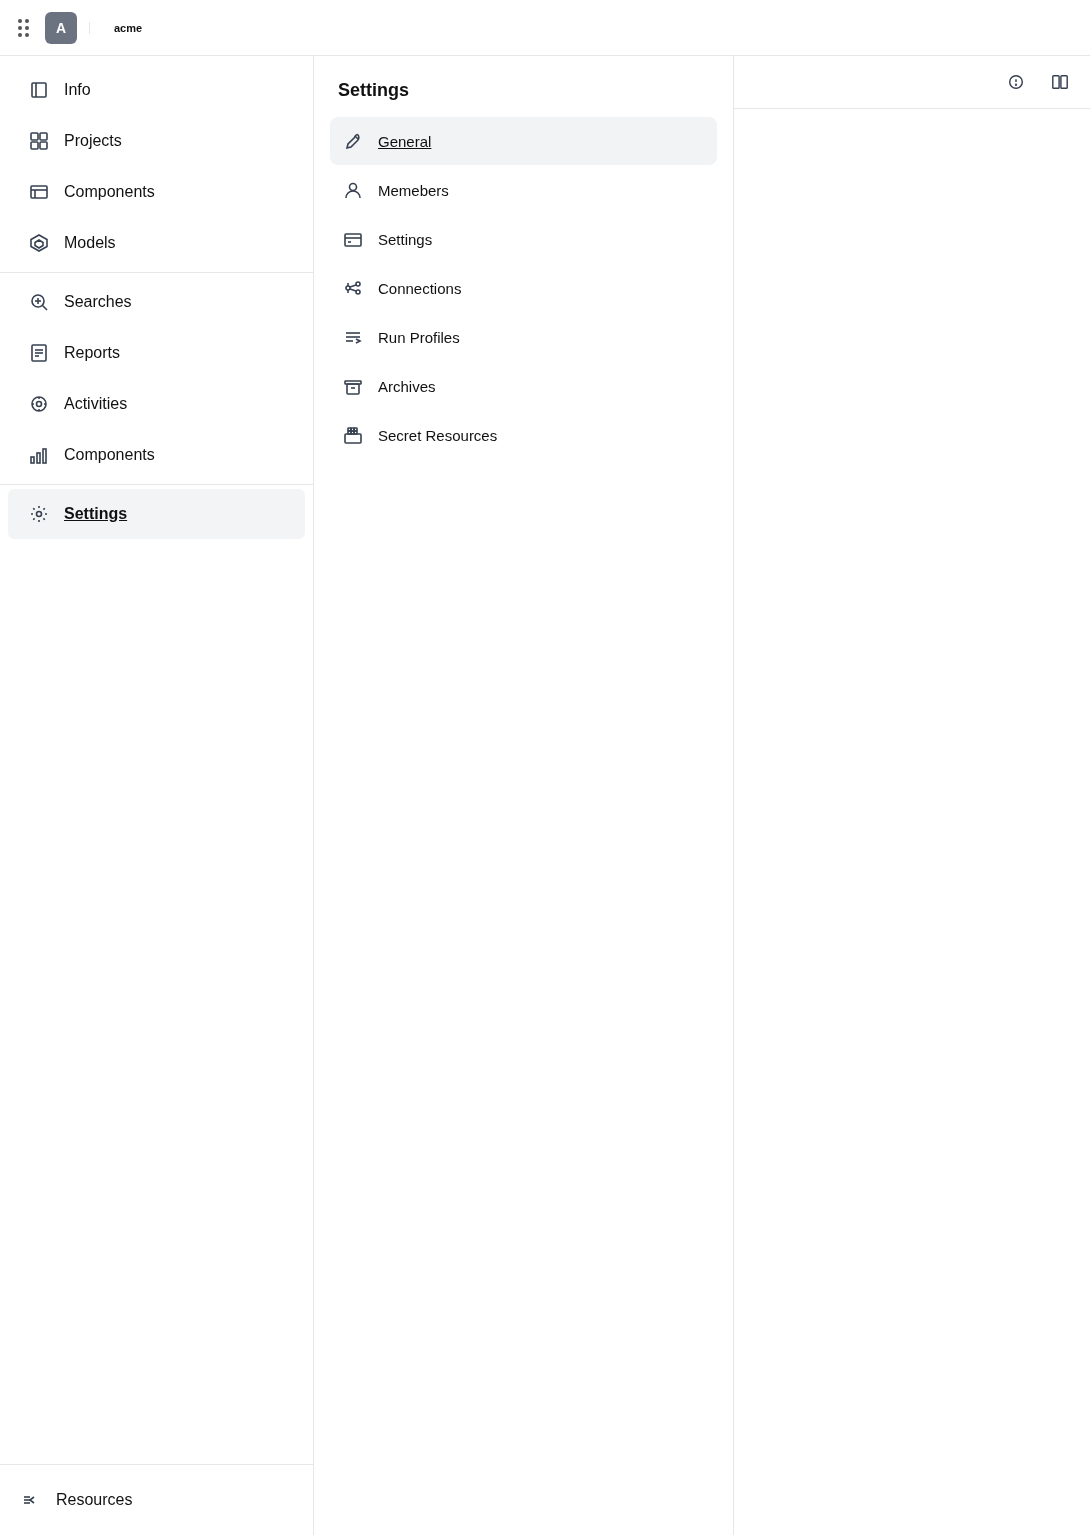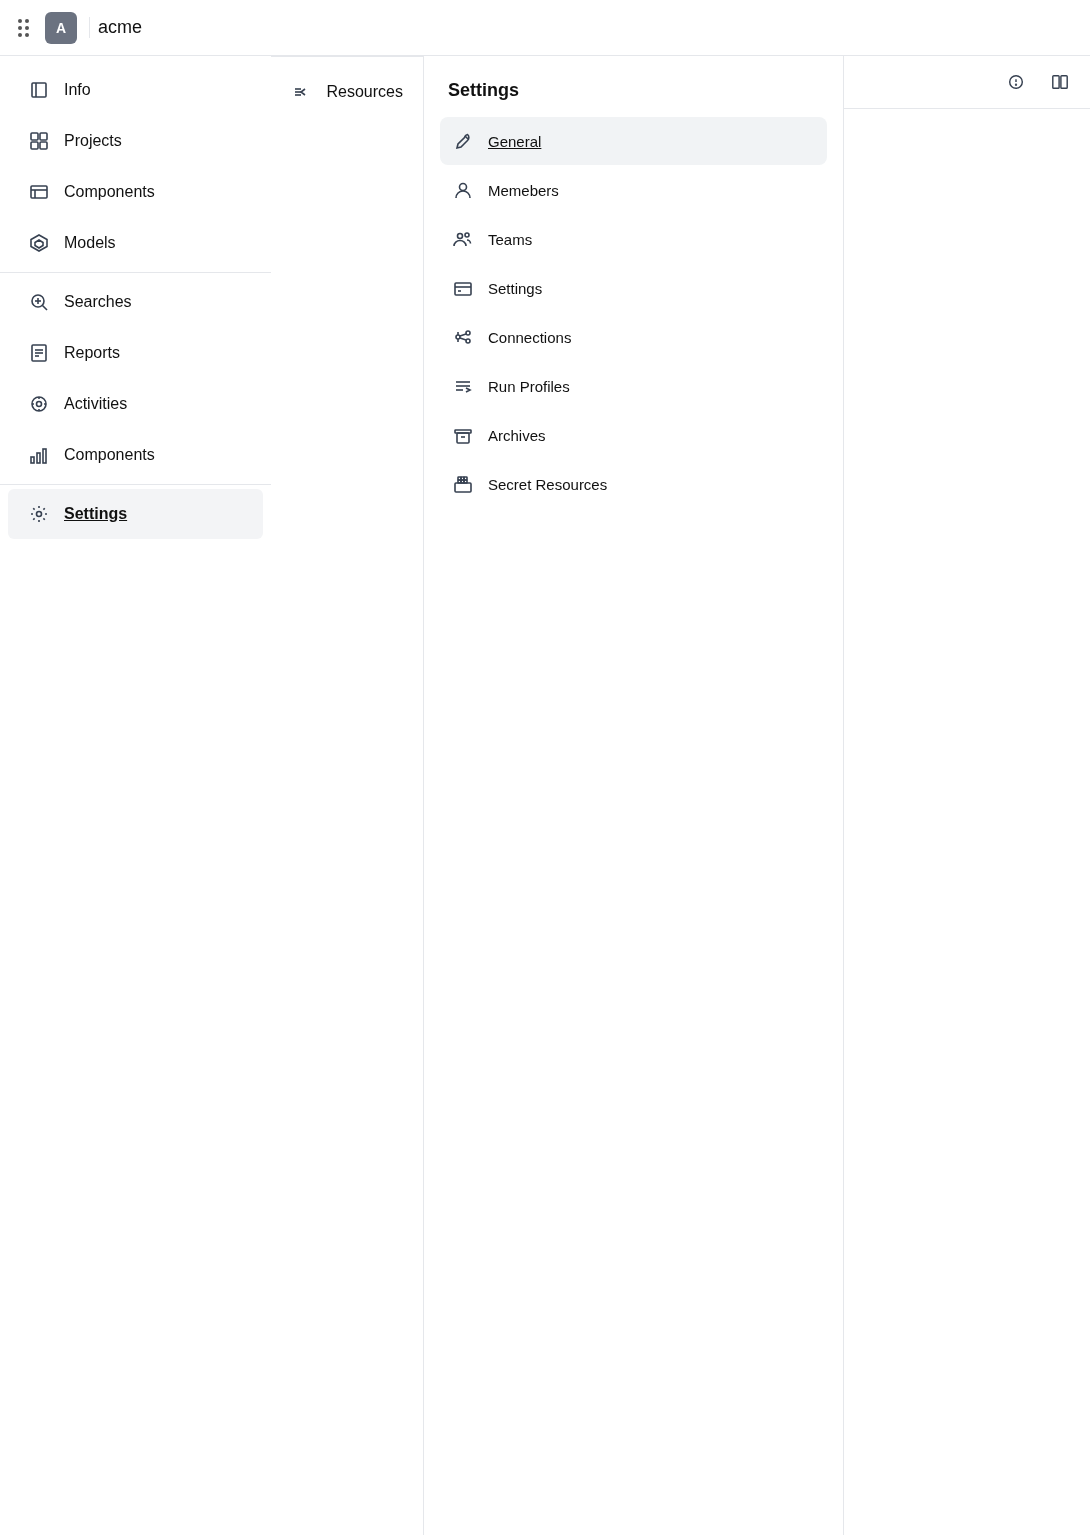--- a/index.html
+++ b/index.html
@@ -44,41 +44,41 @@
       background: #6b7280;
       border-radius: 6px;
       display: flex;
       align-items: center;
       justify-content: center;
       color: #fff;
       font-size: 14px;
       font-weight: 600;
     }
     .workspace-name {
-      font-size: 18px;
+      font-size: 11px;
       color: #111;
-      font-weight: 400;
+      font-weight: 700;
       border-left: 1px solid #e5e7eb;
-      padding-left: 8px;
+      padding-left: 24px;
       margin-left: 2px;
     }
 
     
     .main-layout {
       display: flex;
       flex: 1;
       overflow: hidden;
     }
 
     
     .sidebar {
-      width: 424px;
+      width: 314px;
       border-right: 1px solid #e5e7eb;
       display: flex;
-      flex-direction: row;
+      flex-direction: column;
       flex-shrink: 0;
       height: 100%;
     }
 
     .sidebar-nav {
       flex: 1;
       overflow-y: auto;
       padding: 8px 0;
     }
 
@@ -362,31 +362,20 @@
     <div class="settings-item">
       <span class="s-icon">
         <svg width="20" height="20" viewBox="0 0 20 20" fill="none" stroke="currentColor" stroke-width="1.6">
           <circle cx="10" cy="7" r="3.5"></circle>
           <path d="M3 18c0-3.87 3.13-7 7-7s7 3.13 7 7"></path>
         </svg>
       </span>
       <span>Memebers</span>
     </div>
 
-    <div class="settings-item">
-      <span class="s-icon">
-        <svg width="20" height="20" viewBox="0 0 20 20" fill="none" stroke="currentColor" stroke-width="1.6">
-          <circle cx="7" cy="7" r="2.5"></circle>
-          <circle cx="14" cy="6" r="2"></circle>
-          <path d="M1 17c0-3 2.69-5.5 6-5.5s6 2.5 6 5.5"></path>
-          <path d="M14 11c1.93 0 3.5 1.57 3.5 3.5"></path>
-        </svg>
-      </span>
-      <span>Teams</span>
-    </div>
 
     <div class="settings-item">
       <span class="s-icon">
         <svg width="20" height="20" viewBox="0 0 20 20" fill="none" stroke="currentColor" stroke-width="1.6">
           <rect x="2" y="5" width="16" height="12" rx="1"></rect>
           <line x1="2" y1="9" x2="18" y2="9"></line>
           <line x1="5" y1="13" x2="8" y2="13"></line>
         </svg>
       </span>
       <span>Settings</span>

